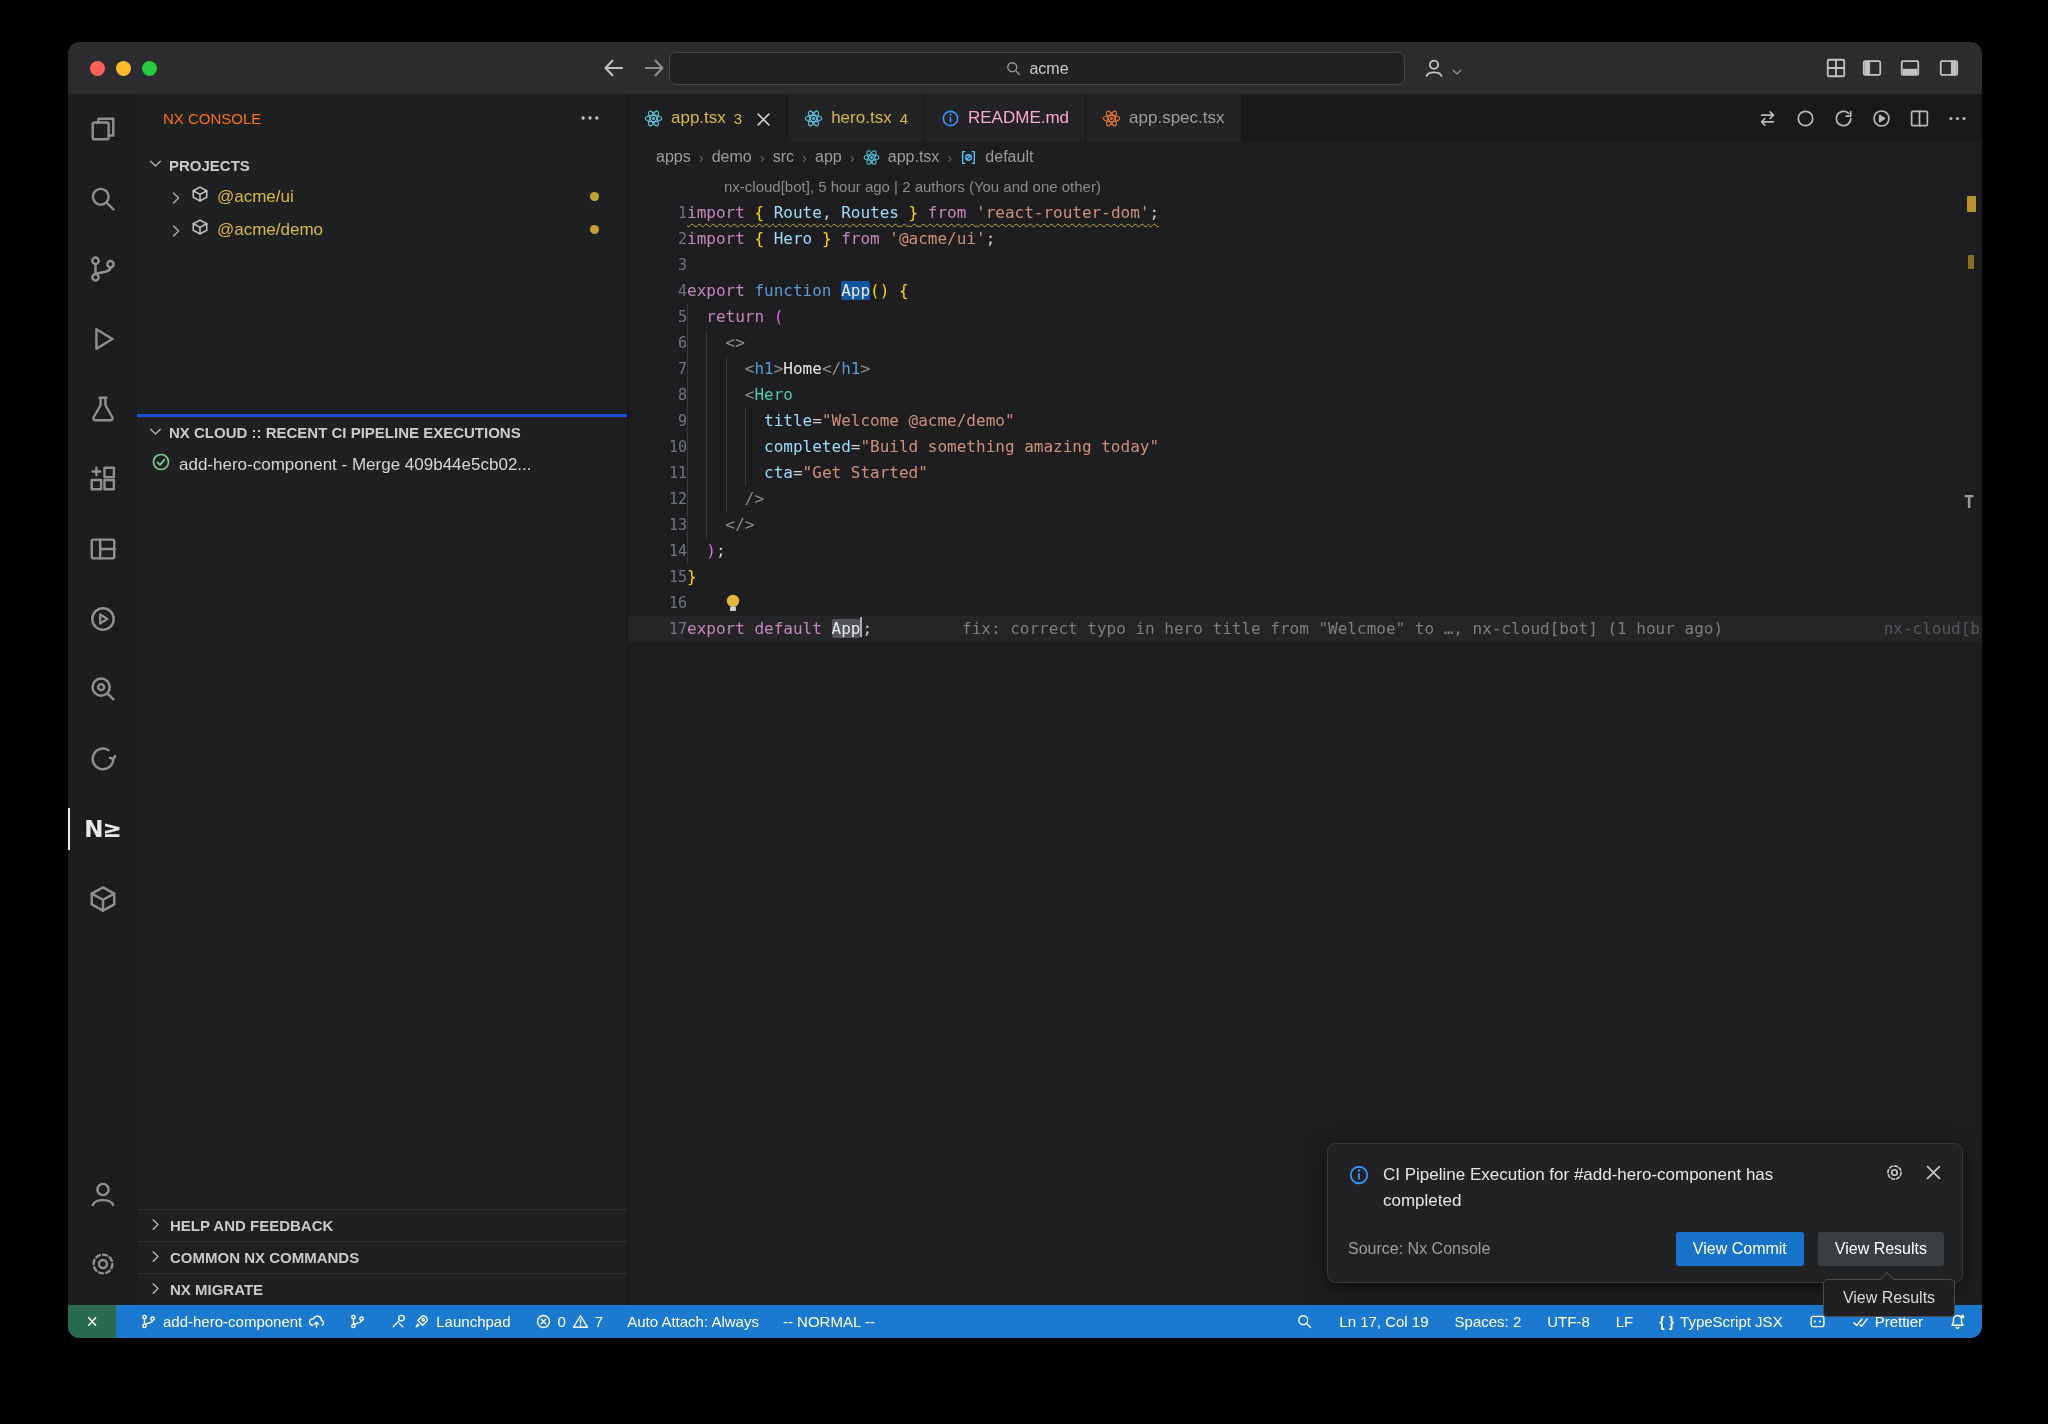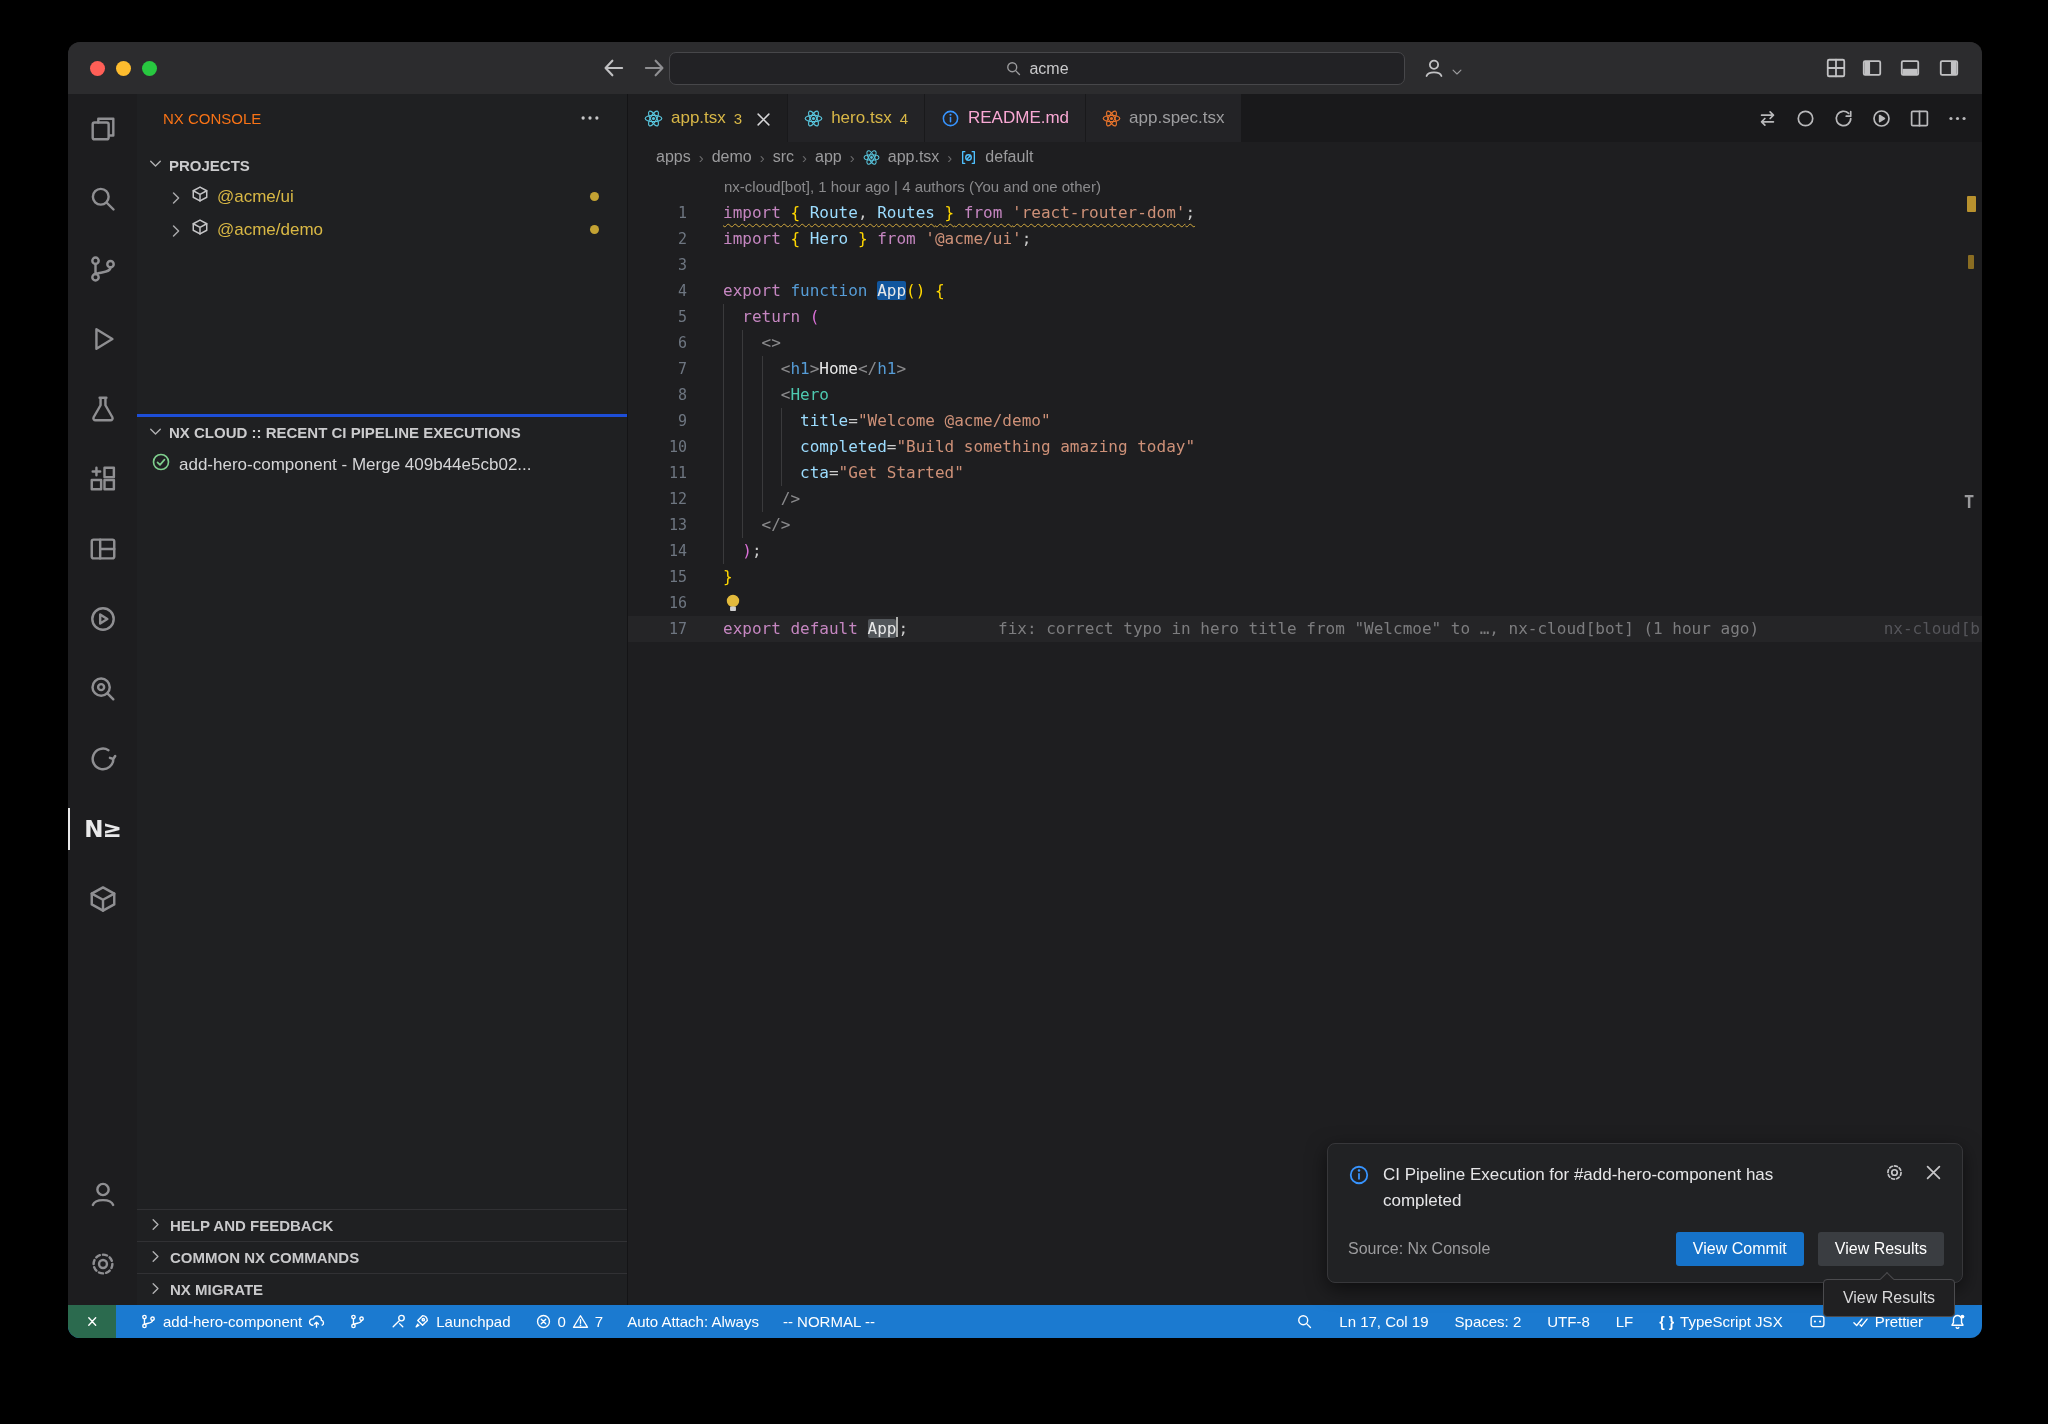--- a/index.html
+++ b/index.html
@@ -64,21 +64,21 @@
     font-size:16px; color:#9b9b9d; }
   .breadcrumbs .sep { color:#6b6b6d; font-size:15px; }
   .breadcrumbs svg { width:17px; height:17px; }
 
   .code { position:absolute; left:0; top:80px; right:0; bottom:0;
     font-family:"DejaVu Sans Mono",monospace; font-size:16px; line-height:26px; }
   .blamehead { height:26px; color:#8a8a8c; font-size:15px; padding-left:96px;
     font-family:"Liberation Sans",sans-serif; white-space:nowrap; }
   .cl { height:26px; display:flex; white-space:pre; position:relative; }
   .cl .ln { width:59px; text-align:right; color:#6e7681; flex:none; font-size:15px; }
-  .cl .ct { margin-left:36px; color:#cccccc; }
+  .cl .ct { color:#cccccc; }
   .ind { display:inline-block; width:2ch; border-left:1px solid #3a3a3c; height:26px; vertical-align:top; }
   .wavy .ct { text-decoration:underline wavy #cfa73d 1px; text-underline-offset:5px; }
   .curline { background:rgba(255,255,255,.035); }
   .blame-inline { color:#7d7d7f; margin-left:90px; }
   .blame-edge { position:absolute; right:2px; color:#55555a; }
   .cursor { display:inline-block; width:2px; height:20px; background:#aeafad; vertical-align:-3px; }
   .bulb { position:absolute; left:95px; top:3px; width:20px; height:20px; }
   .ruler-mark { position:absolute; border-radius:1px; }
 
   
@@ -423,21 +423,21 @@
           <span>app.tsx</span>
           <span class="sep">›</span>
           <span style="display: inline-block; color: rgb(79, 193, 255); width: 17px; height: 17px;"><svg viewBox="0 0 16 16" width="100%" height="100%" fill="none" stroke="currentColor" stroke-width="1.3" stroke-linecap="round" stroke-linejoin="round">
               <path d="M4.5 2.5h-2v11h2M11.5 2.5h2v11h-2"></path>
               <circle cx="8" cy="8" r="2.6"></circle>
               <path d="M6.2 9.8l3.6-3.6"></path>
             </svg></span>
           <span>default</span>
         </div>
       <div class="code">
-        <div class="blamehead">nx-cloud[bot], 1 hour ago | 4 authors (You and one other)</div>
+        <div class="blamehead">nx-cloud[bot], 5 hour ago | 2 authors (You and one other)</div>
         <div id="codelines">
             <div class="cl wavy"><span class="ln">1</span><span class="ct"><span style="color: rgb(197, 134, 192);">import </span><span style="color: rgb(255, 215, 0);">{ </span><span style="color: rgb(156, 220, 254);">Route</span><span style="color: rgb(204, 204, 204);">, </span><span style="color: rgb(156, 220, 254);">Routes</span><span style="color: rgb(204, 204, 204);"> </span><span style="color: rgb(255, 215, 0);">}</span><span style="color: rgb(197, 134, 192);"> from </span><span style="color: rgb(206, 145, 120);">'react-router-dom'</span><span style="color: rgb(204, 204, 204);">;</span></span></div>
             <div class="cl"><span class="ln">2</span><span class="ct"><span style="color: rgb(197, 134, 192);">import </span><span style="color: rgb(255, 215, 0);">{ </span><span style="color: rgb(156, 220, 254);">Hero</span><span style="color: rgb(204, 204, 204);"> </span><span style="color: rgb(255, 215, 0);">}</span><span style="color: rgb(197, 134, 192);"> from </span><span style="color: rgb(206, 145, 120);">'@acme/ui'</span><span style="color: rgb(204, 204, 204);">;</span></span></div>
             <div class="cl"><span class="ln">3</span><span class="ct"></span></div>
             <div class="cl"><span class="ln">4</span><span class="ct"><span style="color: rgb(197, 134, 192);">export </span><span style="color: rgb(86, 156, 214);">function </span><span style="color: rgb(232, 232, 232); background: rgb(17, 86, 158); border-radius: 2px;">App</span><span style="color: rgb(255, 215, 0);">()</span><span style="color: rgb(204, 204, 204);"> </span><span style="color: rgb(255, 215, 0);">{</span></span></div>
             <div class="cl"><span class="ln">5</span><span class="ct"><span class="ind"></span><span style="color: rgb(197, 134, 192);">return </span><span style="color: rgb(218, 112, 214);">(</span></span></div>
             <div class="cl"><span class="ln">6</span><span class="ct"><span class="ind"></span><span class="ind"></span><span style="color: rgb(138, 138, 140);">&lt;&gt;</span></span></div>
             <div class="cl"><span class="ln">7</span><span class="ct"><span class="ind"></span><span class="ind"></span><span class="ind"></span><span style="color: rgb(138, 138, 140);">&lt;</span><span style="color: rgb(86, 156, 214);">h1</span><span style="color: rgb(138, 138, 140);">&gt;</span><span style="color: rgb(232, 232, 232);">Home</span><span style="color: rgb(138, 138, 140);">&lt;/</span><span style="color: rgb(86, 156, 214);">h1</span><span style="color: rgb(138, 138, 140);">&gt;</span></span></div>
             <div class="cl"><span class="ln">8</span><span class="ct"><span class="ind"></span><span class="ind"></span><span class="ind"></span><span style="color: rgb(138, 138, 140);">&lt;</span><span style="color: rgb(78, 201, 176);">Hero</span></span></div>
             <div class="cl"><span class="ln">9</span><span class="ct"><span class="ind"></span><span class="ind"></span><span class="ind"></span><span class="ind"></span><span style="color: rgb(156, 220, 254);">title</span><span style="color: rgb(204, 204, 204);">=</span><span style="color: rgb(206, 145, 120);">"Welcome @acme/demo"</span></span></div>

